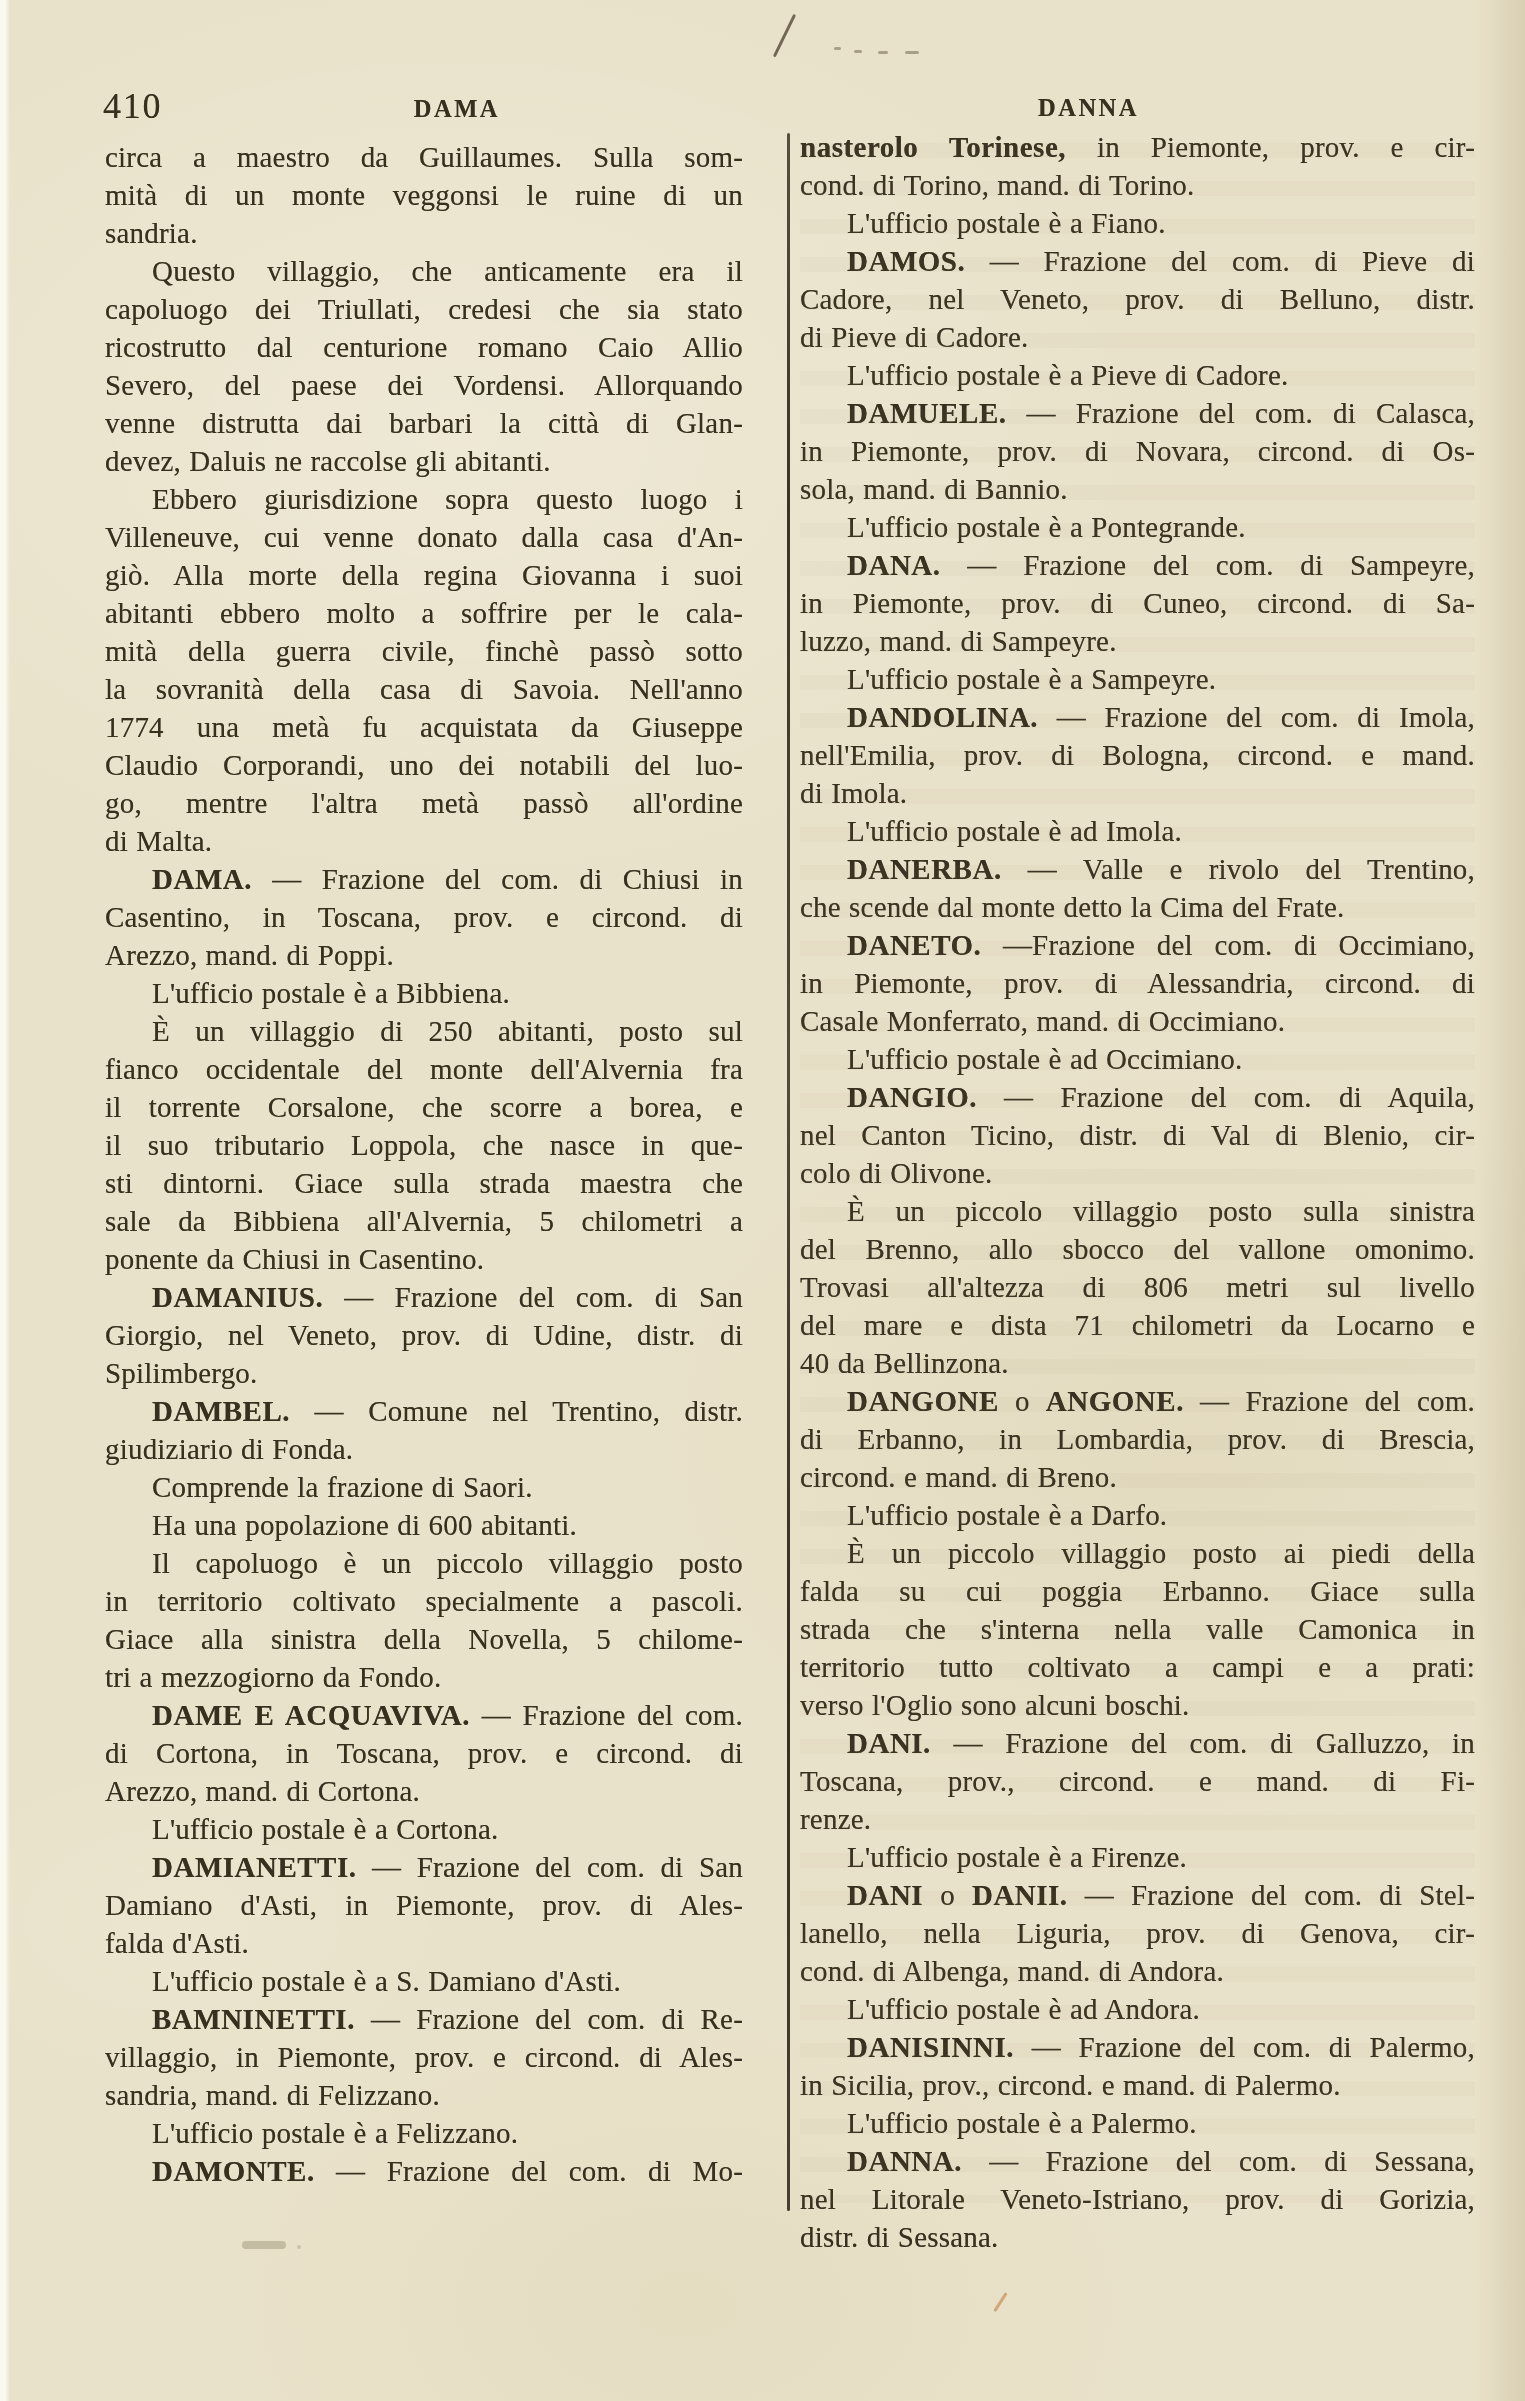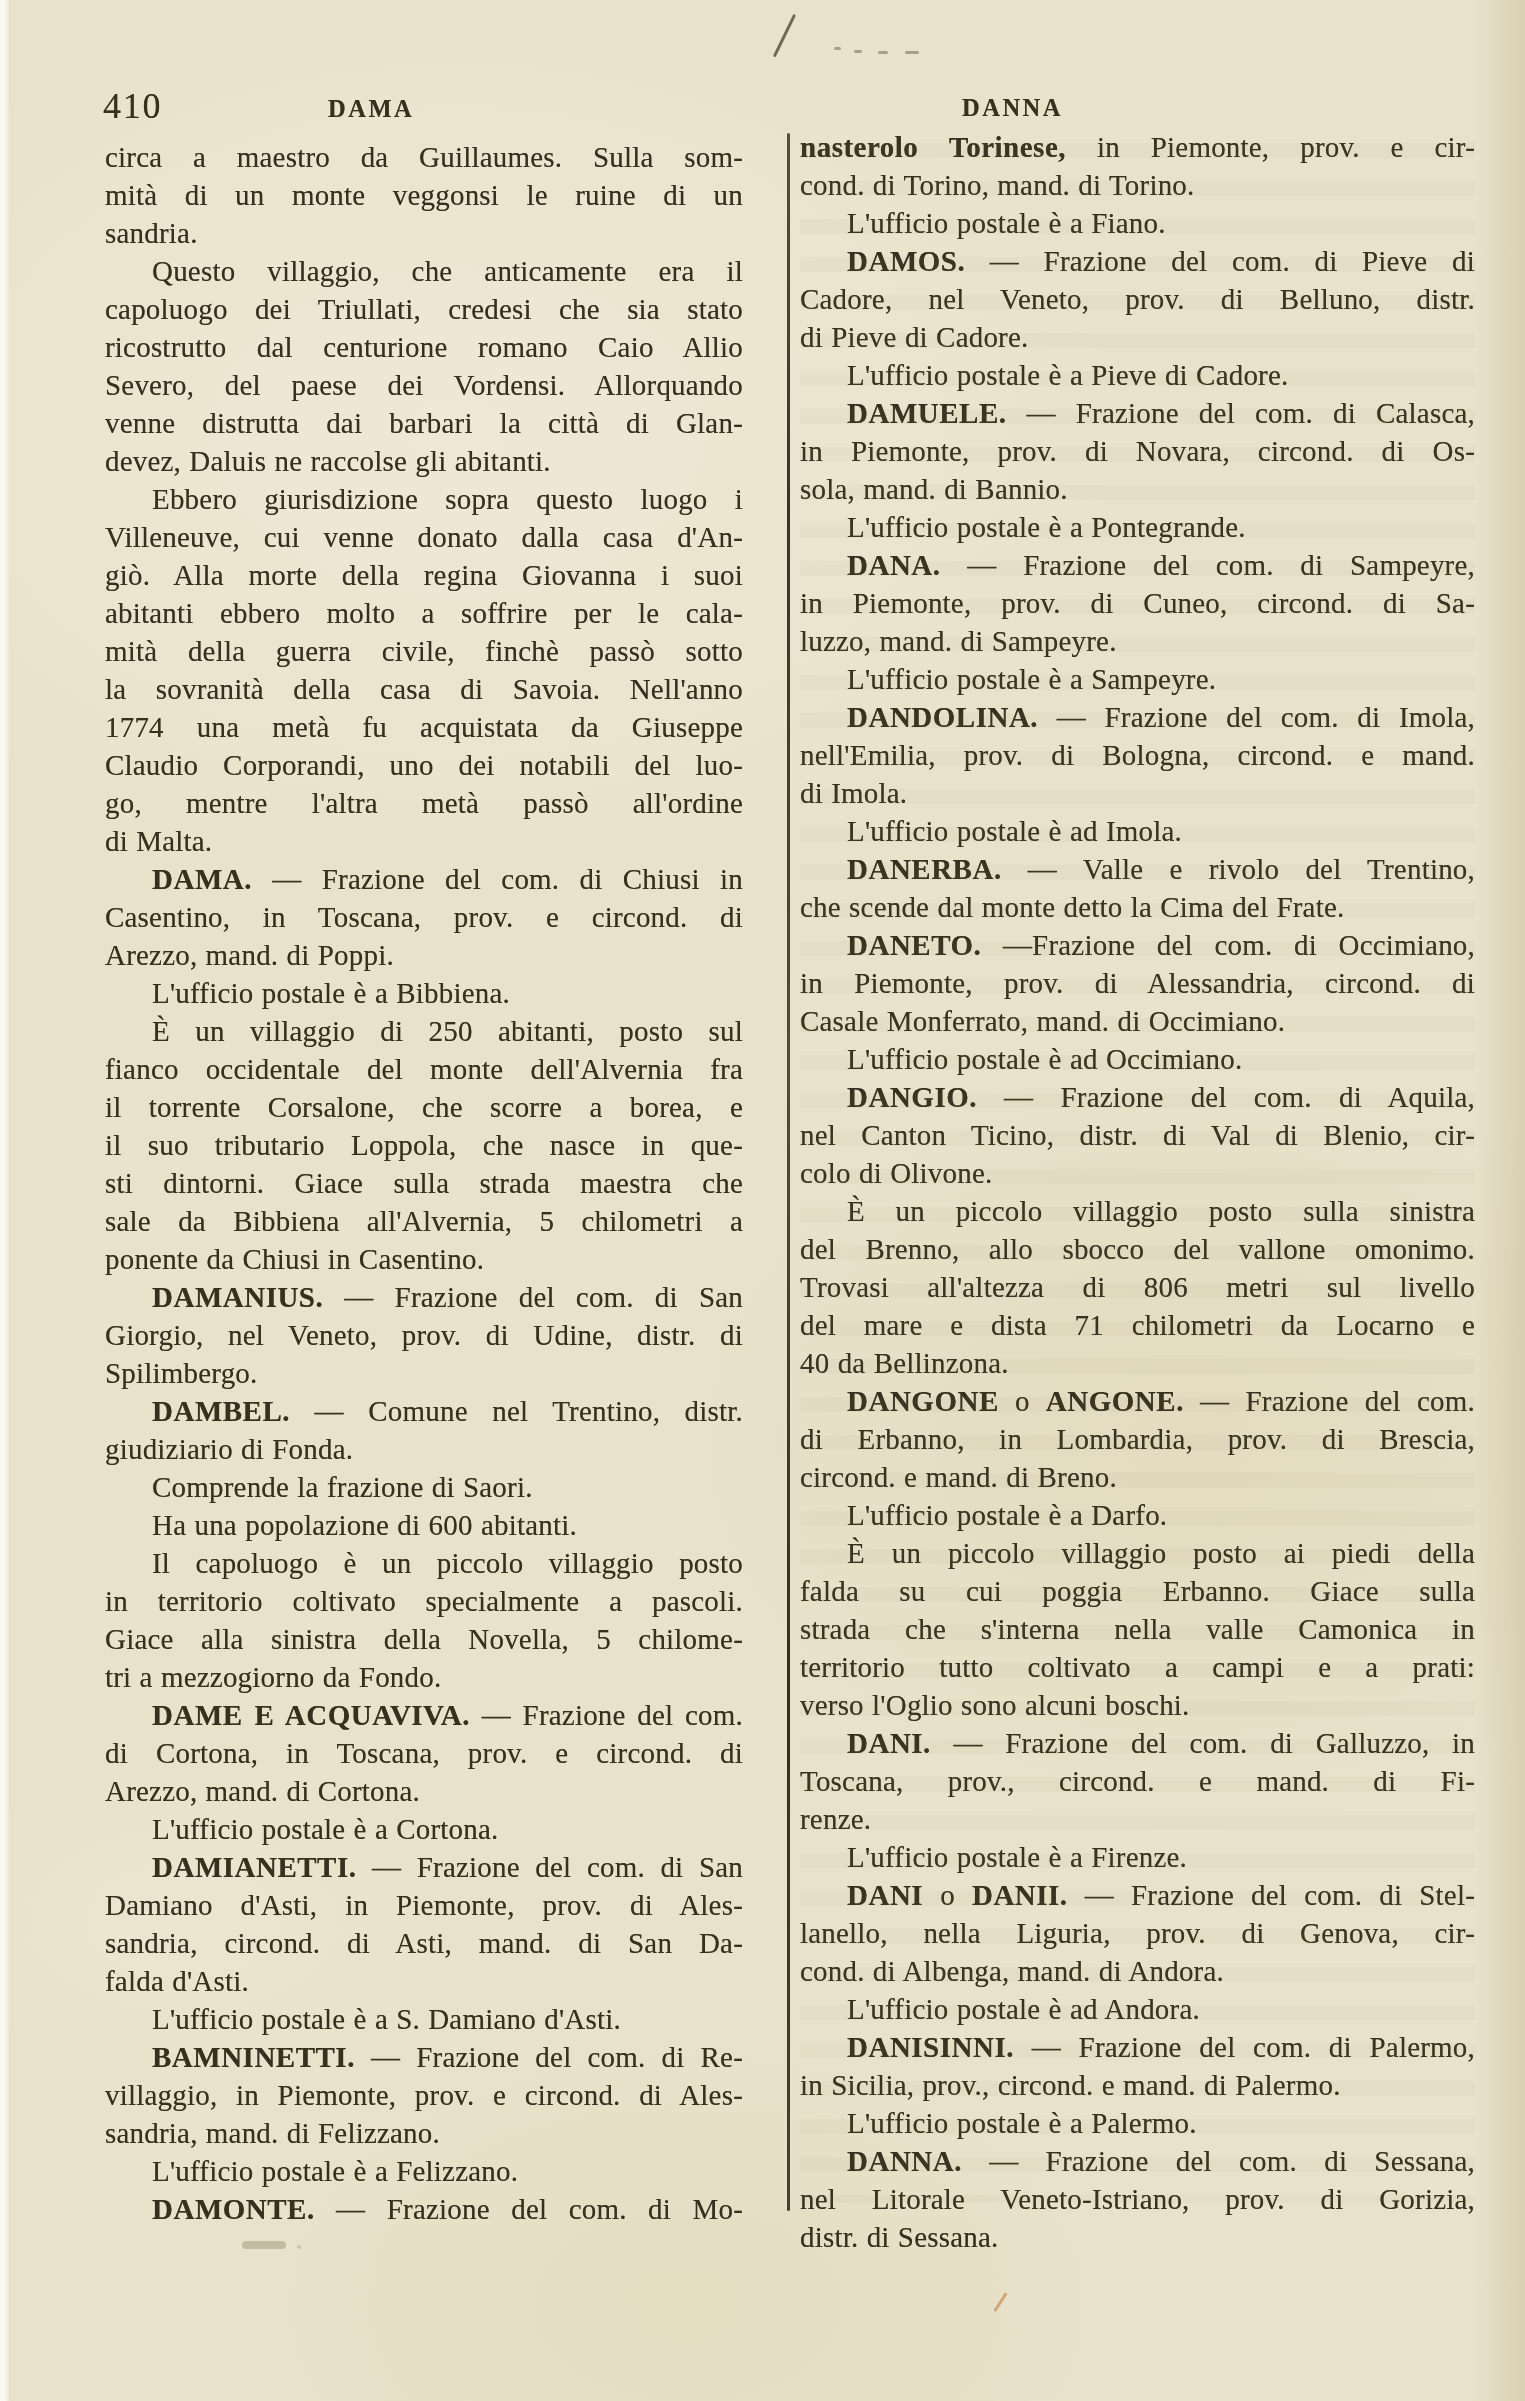--- a/index.html
+++ b/index.html
@@ -19,21 +19,21 @@
       #e9e2ca;
   }
   .pgnum{
     position:absolute;left:103px;top:85px;
     font-size:36px;font-weight:normal;letter-spacing:1.7px;
     text-shadow:0 0 0.4px rgba(46,38,25,.6);
   }
   .runhead{
     position:absolute;top:95px;
     font-size:24.5px;font-weight:bold;letter-spacing:2.5px;
-    text-align:left;
+    text-align:right;
     text-shadow:0 0 0.3px rgba(46,38,25,.55);
   }
   .runhead.left{left:328px;width:172px;}
   .runhead.right{left:962px;top:94px;width:177px;}
   .col{position:absolute;}
   .col.left{left:105px;top:138px;width:638px;}
   .col.right{left:800px;top:128px;width:675px;}
   .line{
     height:38px;line-height:38px;
     font-size:29px;
@@ -132,21 +132,20 @@
       <div class="line indent"><span>Il capoluogo è un piccolo villaggio posto</span></div>
       <div class="line"><span>in territorio coltivato specialmente a pascoli.</span></div>
       <div class="line"><span>Giace alla sinistra della Novella, 5 chilome-</span></div>
       <div class="line parend"><span>tri a mezzogiorno da Fondo.</span></div>
       <div class="line indent"><span class="hw">DAME E ACQUAVIVA.</span><span> — Frazione del com.</span></div>
       <div class="line"><span>di Cortona, in Toscana, prov. e circond. di</span></div>
       <div class="line parend"><span>Arezzo, mand. di Cortona.</span></div>
       <div class="line indent parend"><span>L'ufficio postale è a Cortona.</span></div>
       <div class="line indent"><span class="hw">DAMIANETTI.</span><span> — Frazione del com. di San</span></div>
       <div class="line"><span>Damiano d'Asti, in Piemonte, prov. di Ales-</span></div>
-      <div class="line"><span>sandria, circond. di Asti, mand. di San Da-</span></div>
       <div class="line parend"><span>falda d'Asti.</span></div>
       <div class="line indent parend"><span>L'ufficio postale è a S. Damiano d'Asti.</span></div>
       <div class="line indent"><span class="hw">BAMNINETTI.</span><span> — Frazione del com. di Re-</span></div>
       <div class="line"><span>villaggio, in Piemonte, prov. e circond. di Ales-</span></div>
       <div class="line parend"><span>sandria, mand. di Felizzano.</span></div>
       <div class="line indent parend"><span>L'ufficio postale è a Felizzano.</span></div>
       <div class="line indent"><span class="hw">DAMONTE.</span><span> — Frazione del com. di Mo-</span></div>
     </div>
   <div class="col right" id="col-right">
       <div class="line"><span class="hw">nasterolo Torinese,</span><span> in Piemonte, prov. e cir-</span></div>

